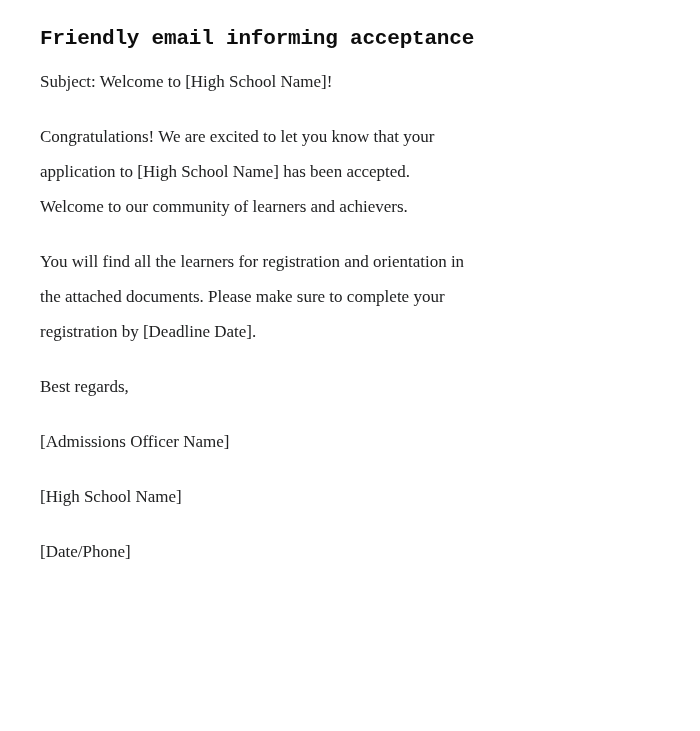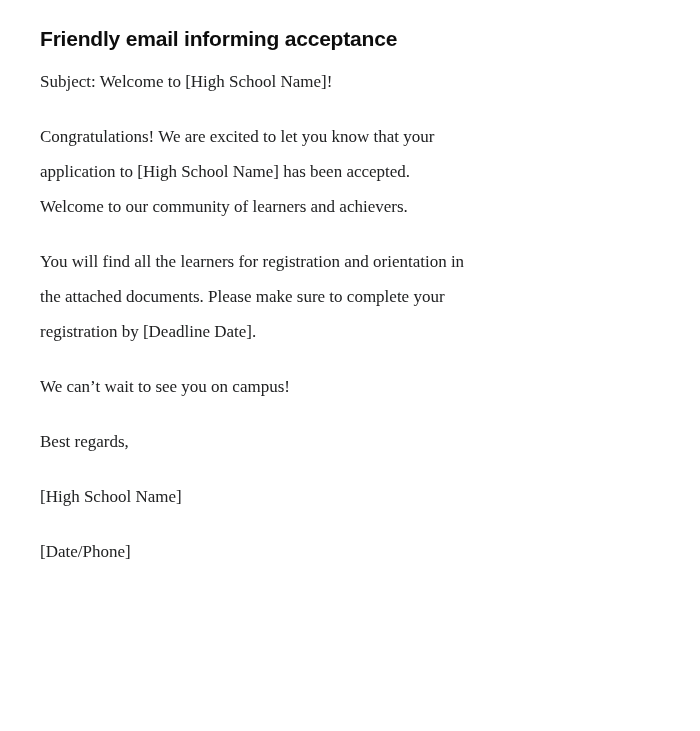--- a/index.html
+++ b/index.html
@@ -18,20 +18,21 @@
     padding: 26px 40px 0 40px;
     box-sizing: border-box;
   }
   .doc-title {
     font-size: 21px;
     line-height: 26px;
     font-weight: 700;
     color: #0d0d0d;
     letter-spacing: -0.2px;
     margin: 0 0 12px 0;
+    font-family: Liberation Mono, monospace;
   }
   .para {
     font-size: 17px;
     line-height: 35px;
     font-weight: 400;
     margin: 0 0 20px 0;
     white-space: pre-line; 
     font-family: Liberation Serif, serif;
   }
 </style>
@@ -45,21 +46,21 @@
 
 
   <p class="para">Congratulations! We are excited to let you know that your
 application to [High School Name] has been accepted.
 Welcome to our community of learners and achievers.</p>
 
   <p class="para">You will find all the learners for registration and orientation in
 the attached documents. Please make sure to complete your
 registration by [Deadline Date].</p>
 
-  <p class="para">We can’t wait to see you on campus!</p>
 
   <p class="para">Best regards,</p>
 
+  <p class="para">[Admissions Officer Name]</p>
 
   <p class="para">[High School Name]</p>
 
   <p class="para">[Date/Phone]</p>
 </div>
 
 </body></html>

